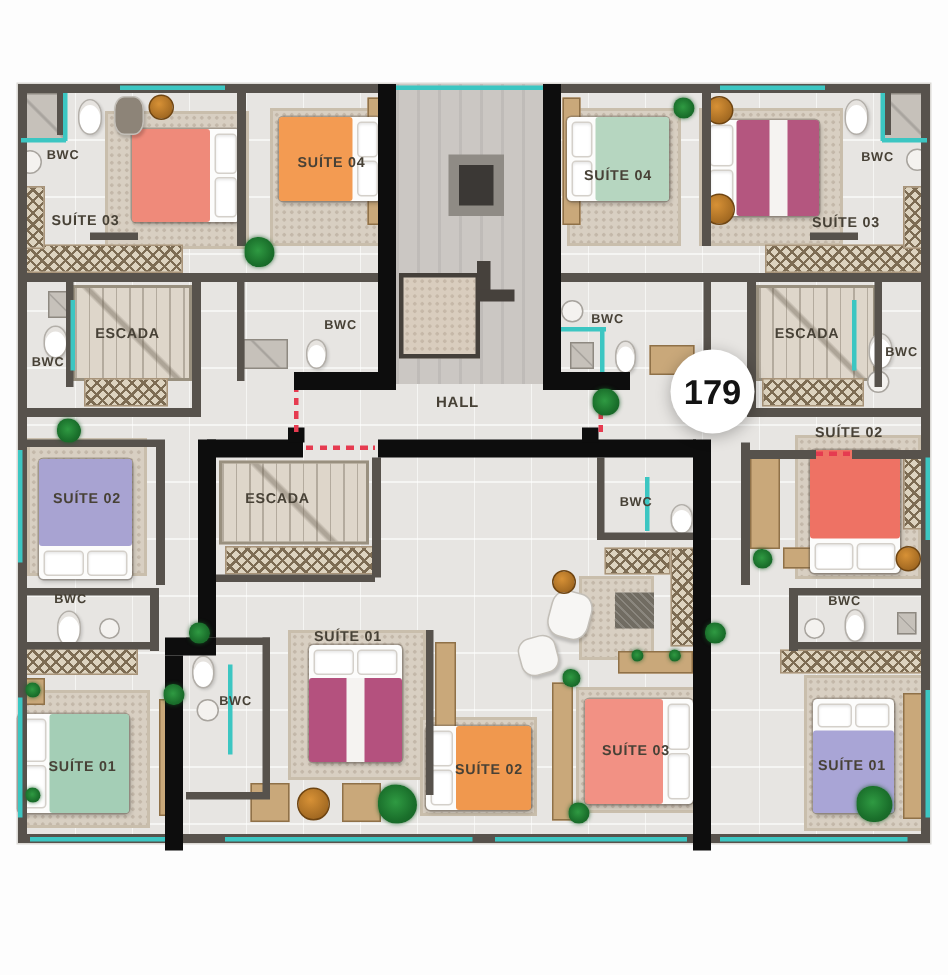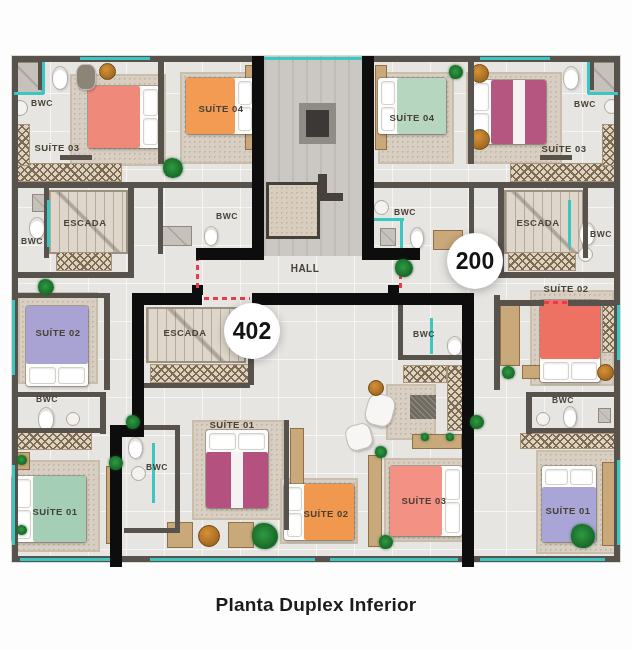--- a/index.html
+++ b/index.html
@@ -53,21 +53,20 @@
     box-shadow:inset 0 1px 2px rgba(0,0,0,.1);}
   .k-bed .stripe{position:absolute;background:#f5f3f1;}
   .k-sq{}
   #plan-title{position:absolute;left:0;right:0;top:594px;text-align:center;
     font-size:19px;font-weight:bold;color:#1b1b1b;letter-spacing:.2px;}
 </style>
 </head>
 <body>
 
 <div id="stage">
-  <div id="plan-title">Planta Duplex Inferior</div>
 <div class="it k-floor" style="width: 608px; height: 506px; left: 12px; top: 56px;"></div>
     <div class="it k-core" style="width: 98px; height: 200px; left: 264px; top: 56px;"></div>
     <div class="it k-rug" style="width: 96px; height: 92px; left: 70px; top: 74px;"></div>
     <div class="it k-rug" style="width: 76px; height: 92px; left: 180px; top: 72px;"></div>
     <div class="it k-rug" style="width: 76px; height: 92px; left: 378px; top: 72px;"></div>
     <div class="it k-rug" style="width: 96px; height: 92px; left: 466px; top: 72px;"></div>
     <div class="it k-rug" style="width: 80px; height: 92px; left: 18px; top: 292px;"></div>
     <div class="it k-rug" style="width: 84px; height: 96px; left: 530px; top: 290px;"></div>
     <div class="it k-rug" style="width: 86px; height: 92px; left: 14px; top: 460px;"></div>
     <div class="it k-rug" style="width: 80px; height: 104px; left: 536px; top: 450px;"></div>
@@ -285,22 +284,21 @@
     <div class="it k-plant" style="width: 14px; height: 14px; left: 470px; top: 415px;"></div>
     <div class="it k-plant" style="width: 26px; height: 26px; left: 252px; top: 523px;"></div>
     <div class="it k-plant" style="width: 12px; height: 12px; left: 375px; top: 446px;"></div>
     <div class="it k-plant" style="width: 14px; height: 14px; left: 379px; top: 535px;"></div>
     <div class="it k-plant" style="width: 24px; height: 24px; left: 571px; top: 524px;"></div>
     <div class="it k-plant" style="width: 13px; height: 13px; left: 501.5px; top: 365.5px;"></div>
     <div class="it k-plant" style="width: 8px; height: 8px; left: 421px; top: 433px;"></div>
     <div class="it k-plant" style="width: 8px; height: 8px; left: 446px; top: 433px;"></div>
     <div class="it k-plant" style="width: 10px; height: 10px; left: 17px; top: 455px;"></div>
     <div class="it k-plant" style="width: 10px; height: 10px; left: 17px; top: 525px;"></div>
-    <div class="it k-circle" style="width: 56px; height: 56px; left: 447px; top: 233px;">200</div>
-    <div class="it k-circle" style="width: 56px; height: 56px; left: 224px; top: 303px;">402</div>
+    <div class="it k-circle" style="width: 56px; height: 56px; left: 447px; top: 233px;">179</div>
     <div class="it k-label" style="width: 40px; height: 12px; left: 22px; top: 97px; font-size: 8.5px;">BWC</div>
     <div class="it k-label" style="width: 70px; height: 12px; left: 22px; top: 141px;">SUÍTE 03</div>
     <div class="it k-label" style="width: 70px; height: 12px; left: 186px; top: 102px;">SUÍTE 04</div>
     <div class="it k-label" style="width: 70px; height: 12px; left: 50px; top: 216px;">ESCADA</div>
     <div class="it k-label" style="width: 40px; height: 12px; left: 12px; top: 235px; font-size: 8.5px;">BWC</div>
     <div class="it k-label" style="width: 40px; height: 12px; left: 207px; top: 210px; font-size: 8.5px;">BWC</div>
     <div class="it k-label" style="width: 70px; height: 12px; left: 23px; top: 326px;">SUÍTE 02</div>
     <div class="it k-label" style="width: 40px; height: 12px; left: 27px; top: 393px; font-size: 8.5px;">BWC</div>
     <div class="it k-label" style="width: 70px; height: 12px; left: 20px; top: 505px;">SUÍTE 01</div>
     <div class="it k-label" style="width: 70px; height: 12px; left: 377px; top: 111px;">SUÍTE 04</div>

